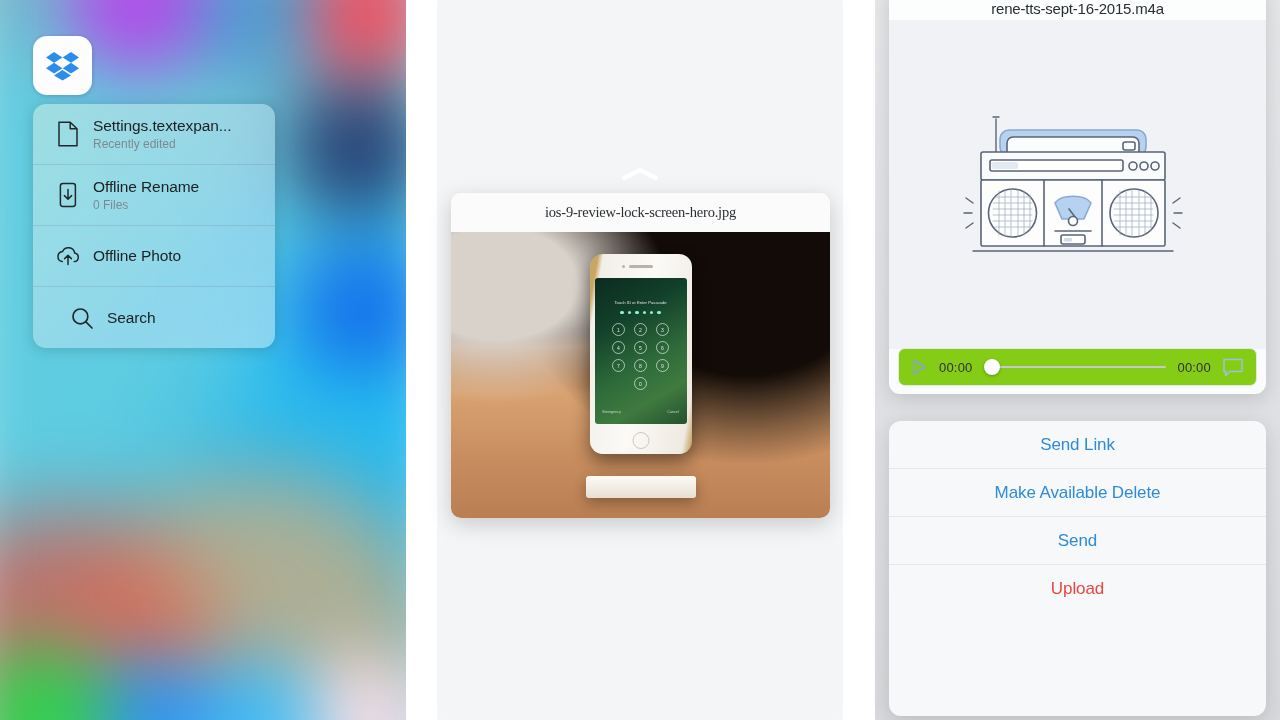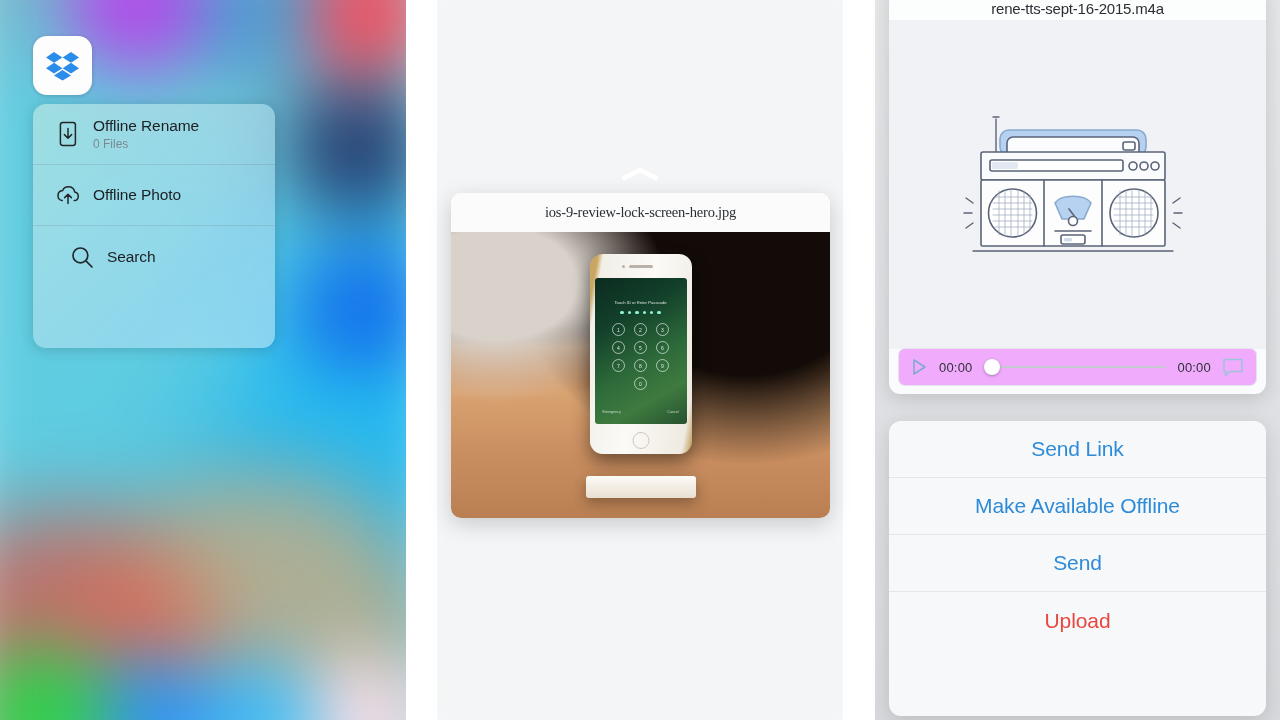--- a/index.html
+++ b/index.html
@@ -134,36 +134,36 @@
   .audio-card {
     position: absolute; left: 889px; top: -18px; width: 377px; height: 412px;
     background: #fafbfc; border-radius: 11px; overflow: hidden;
     box-shadow: 0 5px 20px rgba(0,0,0,.14);
   }
   .audio-title { height: 38px; display: flex; align-items: flex-end; justify-content: center; padding-bottom: 3px;
     font-size: 15px; color: #2a2f33; letter-spacing: -.2px; background: #fcfdfd; }
   .audio-art { position: relative; height: 329px; background: #f0f2f5; display: flex; align-items: center; justify-content: center; }
   .audio-bar {
     position: absolute; left: 9px; right: 9px; bottom: 8px; height: 38px;
-    background: #f0abfc; border: .5px solid #e3e6ea; border-radius: 7px;
+    background: #84cc16; border: .5px solid #e3e6ea; border-radius: 7px;
     display: flex; align-items: center; padding: 0 12px; gap: 11px;
   }
   .time { font-size: 13px; color: #2e3236; letter-spacing: .2px; }
   .slider { position: relative; flex: 1; height: 16px; display: flex; align-items: center; }
   .track { width: 100%; height: 2px; background: #c5c9ce; border-radius: 2px; }
   .knob { position: absolute; left: 0; width: 16px; height: 16px; border-radius: 50%; background: #fff; box-shadow: 0 1px 3px rgba(0,0,0,.3); }
 
   .sheet {
     position: absolute; left: 889px; top: 421px; width: 377px; height: 295px;
     background: #f7f8f9; border-radius: 12px; overflow: hidden;
     box-shadow: 0 5px 20px rgba(0,0,0,.13);
   }
   .sheet-row {
-    height: 57px; display: flex; align-items: center; justify-content: center;
-    font-size: 21px; color: #2d8bd8; border-bottom: .5px solid #e4e6e9;
+    height: 48px; display: flex; align-items: center; justify-content: center;
+    font-size: 17px; color: #2d8bd8; border-bottom: .5px solid #e4e6e9;
     letter-spacing: -.1px;
   }
   .sheet-row:last-child { border-bottom: none; }
   .sheet-row.destructive { color: #e8473f; }
 </style>
 </head>
 <body>
 
 <div class="stage">
 
@@ -177,20 +177,32 @@
           <path d="M28 6 L36 11.4 L28 16.8 L19.6 11.4 Z"></path>
           <path d="M3 22.2 L11 16.8 L19.4 22.2 L11 27.6 Z"></path>
           <path d="M36 22.2 L28 16.8 L19.6 22.2 L28 27.6 Z"></path>
           <path d="M11 29.4 L19.5 24 L28 29.4 L19.5 34.4 Z"></path>
         </g>
       </svg>
     </div>
 
     <div class="qa-menu">
 
+      <div class="qa-row">
+        <span class="qa-icon">
+          <svg width="22" height="26" viewBox="0 0 22 26" fill="none" stroke="currentColor" stroke-width="1.5">
+            <path d="M2 1.2h11.2L20 7.8V24.8H2z" stroke-linejoin="round"></path>
+            <path d="M13.2 1.2V7.8H20" stroke-linejoin="round"></path>
+          </svg>
+        </span>
+        <span class="qa-text">
+          <span class="qa-title" style="display:block">Settings.textexpan...</span>
+          <span class="qa-sub" style="display:block">Recently edited</span>
+        </span>
+      </div>
 
       <div class="qa-row">
         <span class="qa-icon">
           <svg width="20" height="26" viewBox="0 0 20 26" fill="none" stroke="currentColor" stroke-width="1.5">
             <rect x="2.4" y="1.4" width="15" height="23" rx="2.4"></rect>
             <path d="M10 7.4v9.6M6.4 13.6 10 17.2l3.6-3.6" stroke-linecap="round" stroke-linejoin="round"></path>
           </svg>
         </span>
         <span class="qa-text">
           <span class="qa-title" style="display:block">Offline Rename</span>
@@ -333,18 +345,18 @@
       <span style="display:flex;align-items:center;">
         <svg width="22" height="21" viewBox="0 0 22 21" fill="none" stroke="#9dc3dc" stroke-width="1.5" stroke-linejoin="round">
           <path d="M2 2.4h18v12H8l-4.6 4.2.4-4.2H2z"></path>
         </svg>
       </span>
     </div>
   </div>
 
   <div class="sheet">
     <div class="sheet-row">Send Link</div>
-    <div class="sheet-row">Make Available Offline</div>
+    <div class="sheet-row">Make Available Delete</div>
     <div class="sheet-row">Send</div>
     <div class="sheet-row destructive">Upload</div>
   </div>
 
 </div>
 
 </body></html>

